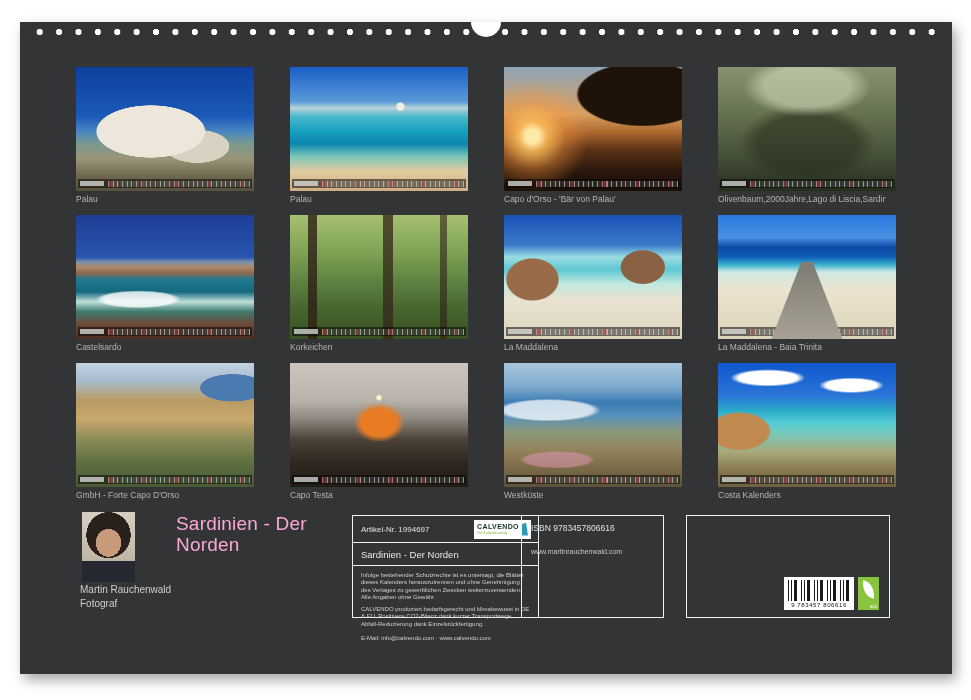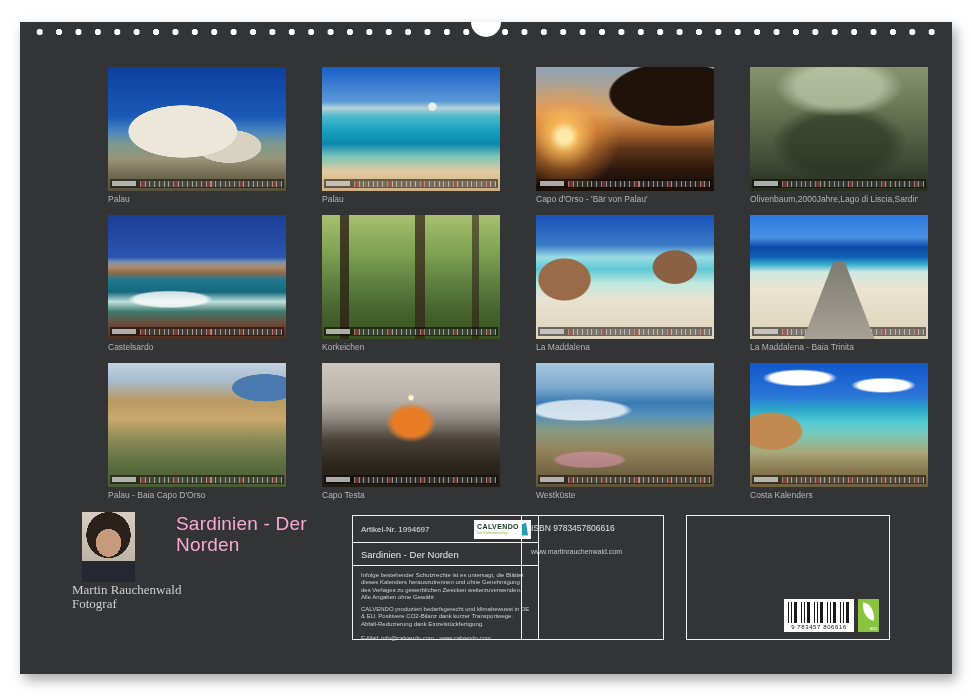--- a/index.html
+++ b/index.html
@@ -21,21 +21,21 @@
     position:absolute; top:0; left:451px; width:30px; height:15px;
     background:#ffffff; border-radius:0 0 16px 16px;
   }
 
   
   .grid {
     position:absolute; left:56px; top:45px;
     display:grid; grid-template-columns:repeat(4, 178px);
     column-gap:36px; row-gap:10px;
   }
-  figure.thumb { width:168px;margin-left:32px; }
+  figure.thumb { width:168px; }
   .photo { position:relative; width:178px; height:124px; overflow:hidden; }
   figcaption { margin-top:3px; font-size:8.5px; line-height:11px; color:#b4b4b4; height:11px;
     white-space:nowrap; overflow:hidden; }
 
   
   .strip {
     position:absolute; left:2px; right:2px; bottom:3px; height:9px;
     background:rgba(8,8,8,0.55);
   }
   .strip::before {
@@ -99,27 +99,27 @@
 
   
   .portrait {
     position:absolute; left:62px; top:490px; width:53px; height:70px;
     background:
       linear-gradient(0deg, #252830 0 30%, rgba(37,40,48,0) 30%),
       radial-gradient(ellipse 24% 20% at 50% 44%, #c89a7c 0 99%, rgba(200,154,124,0) 100%),
       radial-gradient(ellipse 42% 33% at 50% 33%, #2a211c 0 99%, rgba(42,33,28,0) 100%),
       linear-gradient(180deg, #d6cec2 0%, #c3b9aa 60%, #b0a694 100%);
   }
-  .byline { position:absolute; left:52px; top:561px; font-size:13px; line-height:14px; color:#cfcfcf;font-family:Liberation Serif, serif; }
+  .byline { position:absolute; left:60px; top:561px; font-size:10px; line-height:14px; color:#cfcfcf; }
   .main-title {
     position:absolute; left:156px; top:492px; width:180px;
     font-size:19px; line-height:20.5px; color:#f9a8d4; letter-spacing:0.2px;
   }
 
-  .box { position:absolute; top:493px; height:125px; border:1.5px solid #f2f2f2; color:#dcdcdc; }
+  .box { position:absolute; top:493px; height:103px; border:1.5px solid #f2f2f2; color:#dcdcdc; }
   .mid-box  { left:332px; width:187px; }
   .isbn-box { left:501px; width:143px; padding:7px 9px; }
   .code-box { left:666px; width:204px; }
 
   .mid-row1 { height:27px; display:flex; align-items:center; justify-content:space-between;
     padding:0 7px 0 8px; border-bottom:1.5px solid #f2f2f2; }
   .artikel { font-size:8px; color:#e2e2e2; }
   .cal-logo { width:57px; height:19px; background:#ffffff; display:flex; align-items:center; padding:2px 3px; gap:2px; }
   .cal-logo .words { flex:1; }
   .cal-logo .brand { font-size:7px; font-weight:bold; color:#15321f; letter-spacing:0.4px; line-height:8px; }
@@ -201,21 +201,21 @@
     <figure class="thumb">
       <div class="photo p8">
           <div class="strip"></div>
         </div>
       <figcaption>La Maddalena - Baia Trinita</figcaption>
     </figure>
     <figure class="thumb">
       <div class="photo p9">
           <div class="strip"></div>
         </div>
-      <figcaption>Palau - Baia Capo D'Orso</figcaption>
+      <figcaption>GmbH - Forte Capo D'Orso</figcaption>
     </figure>
     <figure class="thumb">
       <div class="photo p10">
           <div class="strip"></div>
         </div>
       <figcaption>Capo Testa</figcaption>
     </figure>
     <figure class="thumb">
       <div class="photo p11">
           <div class="strip"></div>

